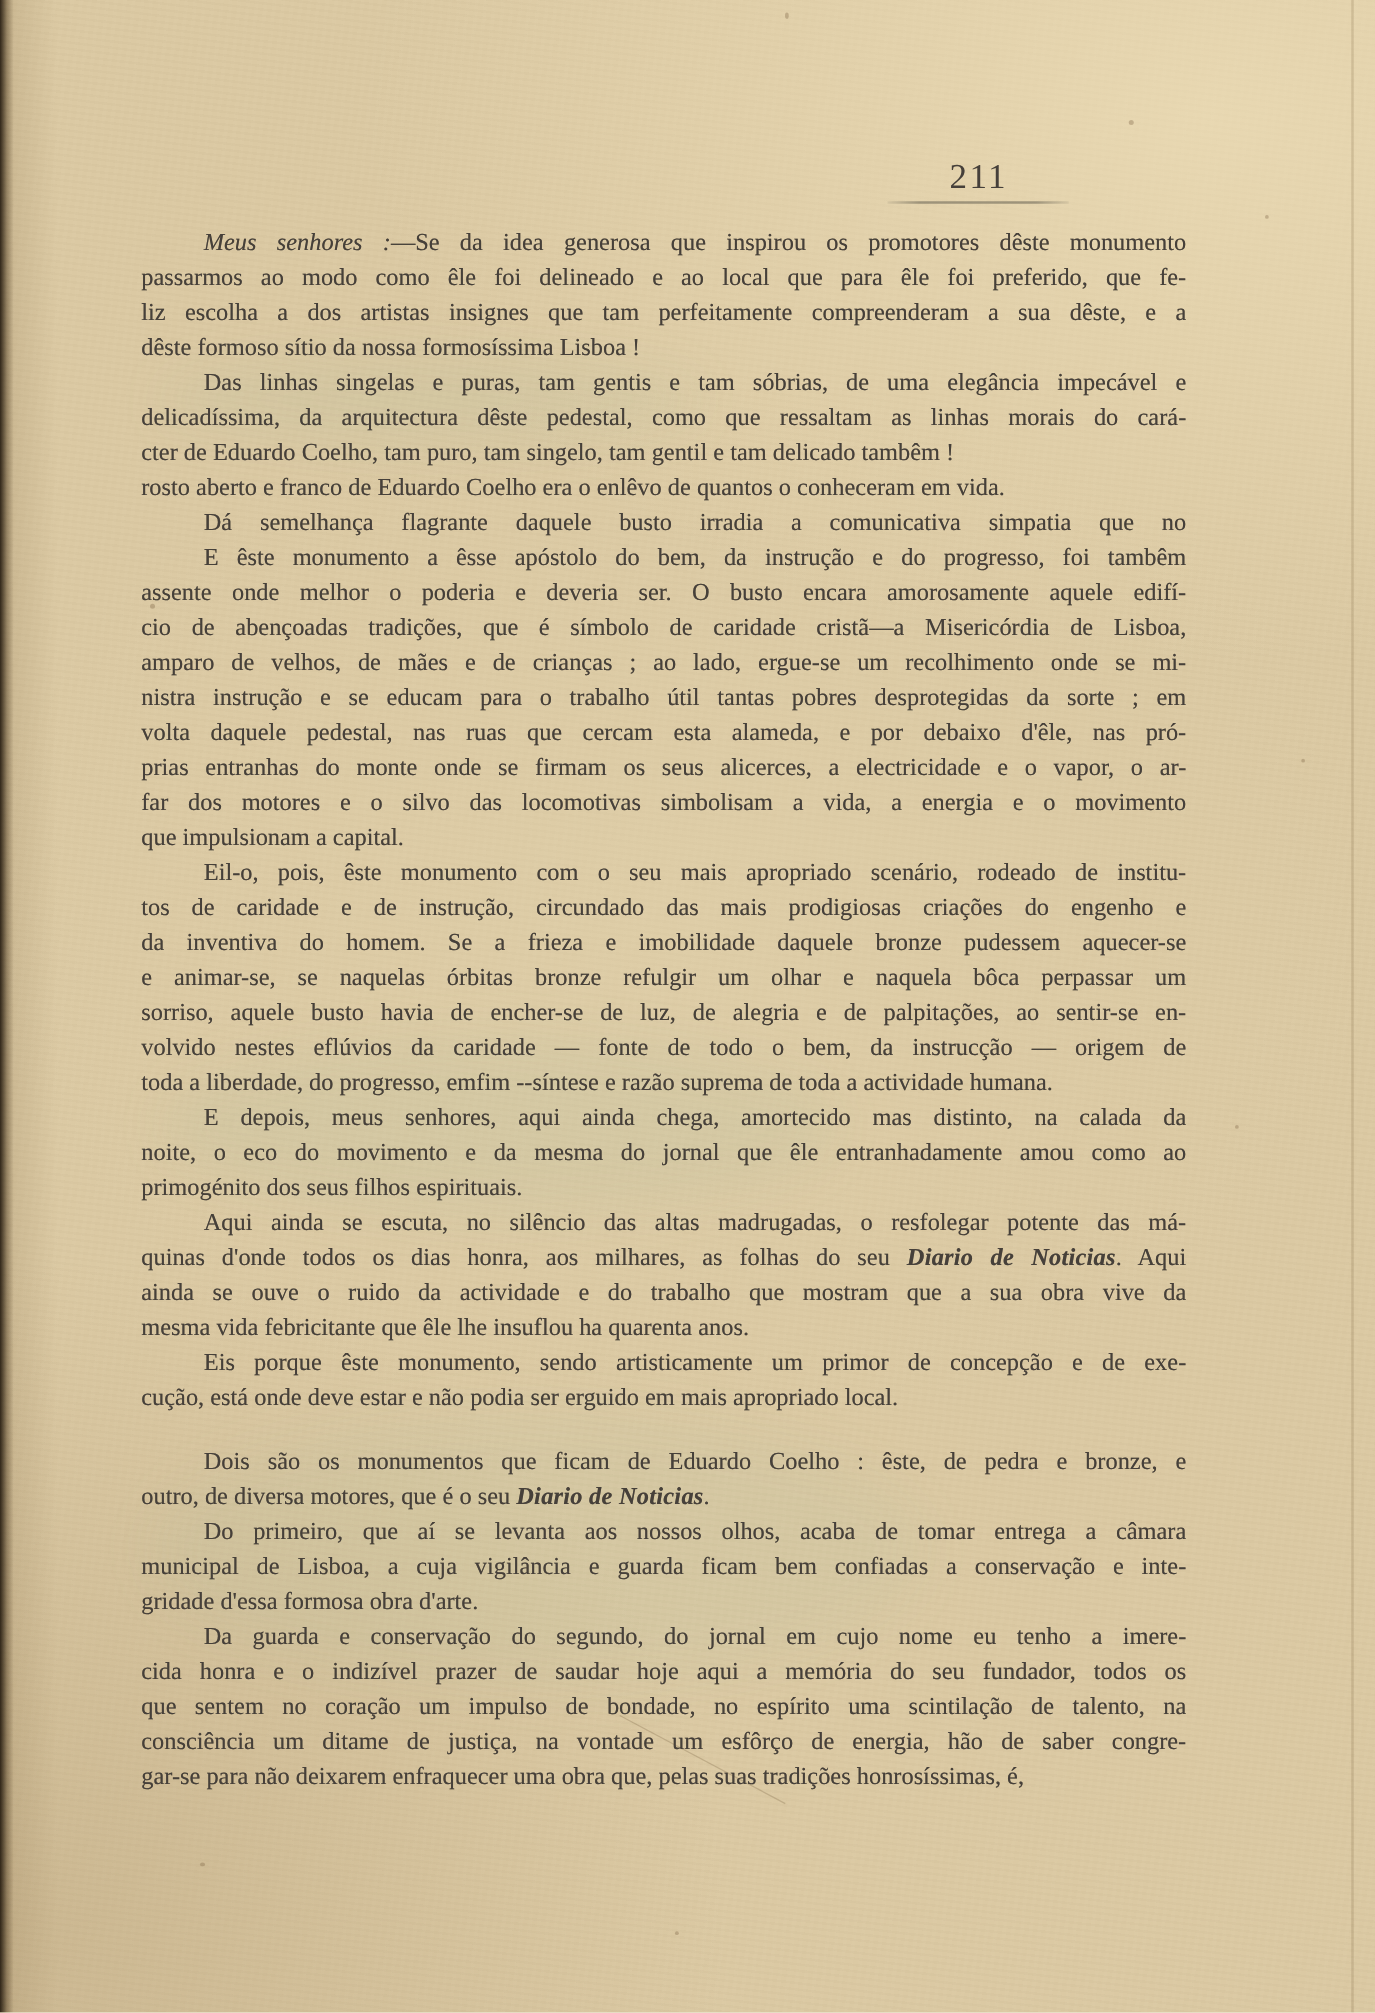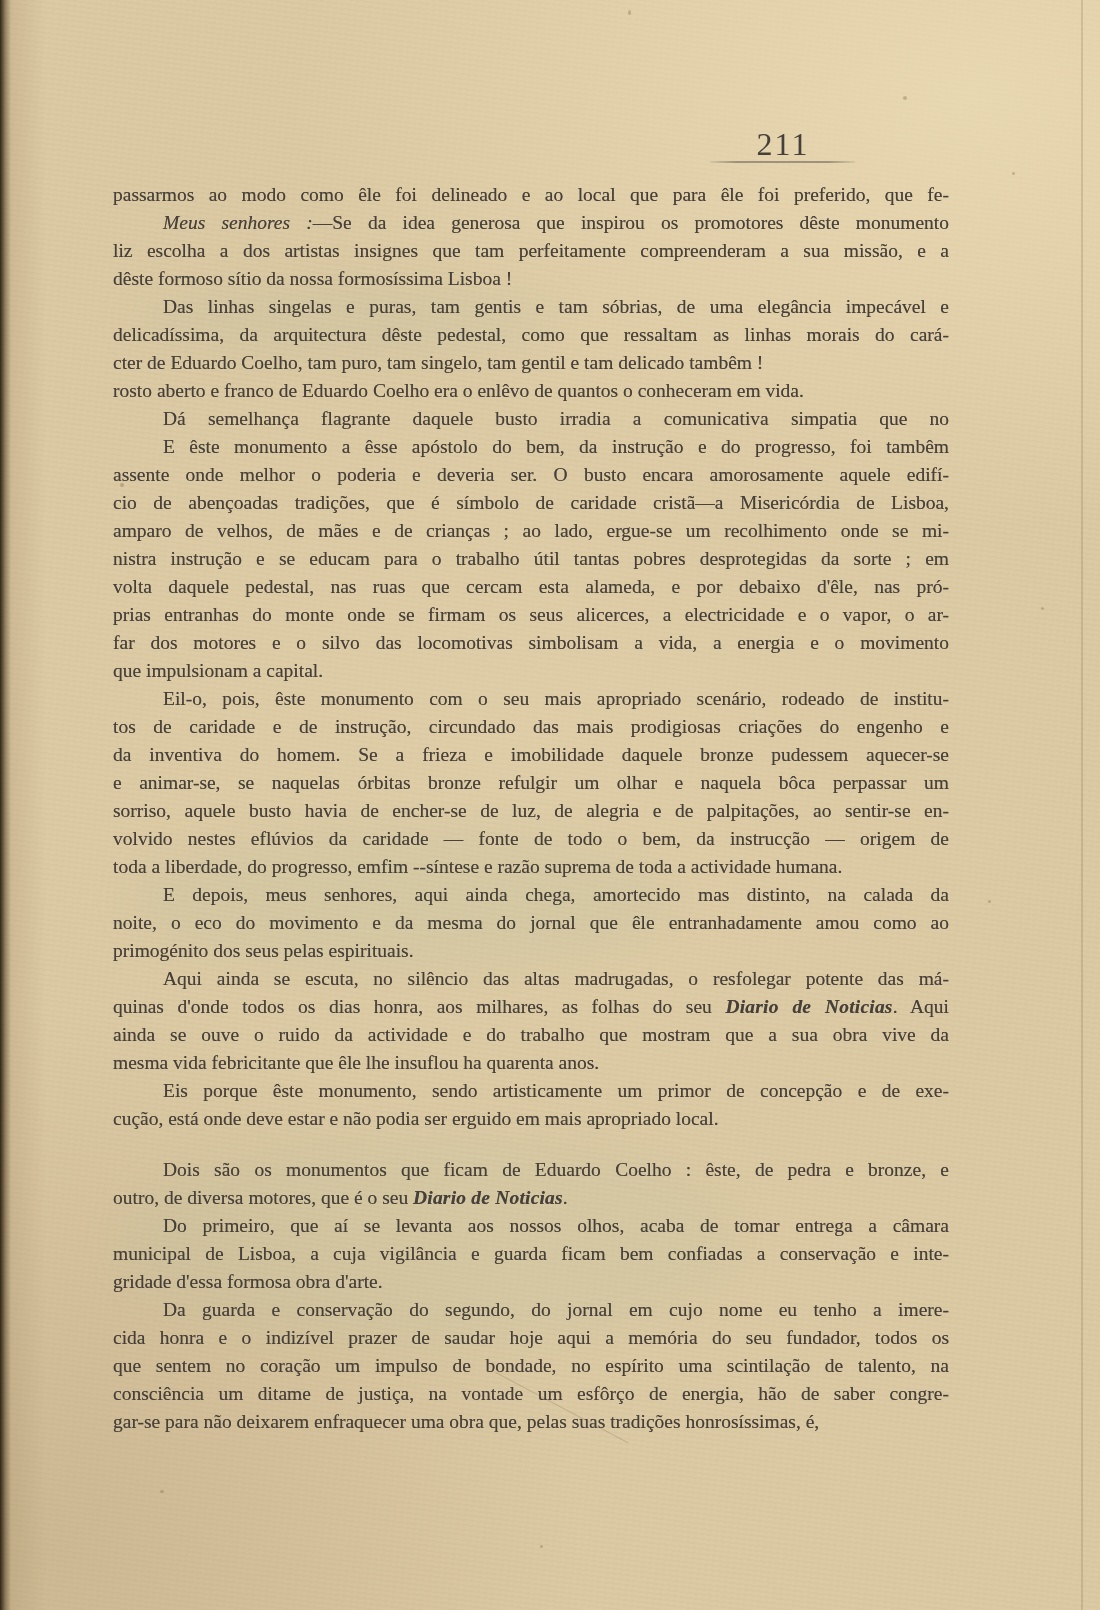--- a/index.html
+++ b/index.html
@@ -37,21 +37,21 @@
     position: absolute; border-radius: 50%;
     background: rgba(148,180,150,0.10); filter: blur(20px);
   }
   .speck { position: absolute; border-radius: 50%; background: rgba(108,84,52,0.30); }
   .scratch {
     position: absolute; left: 496px; top: 1372px; width: 150px; height: 1px;
     background: rgba(120,98,66,0.28); transform: rotate(28deg); transform-origin: left top;
   }
   .page-number {
     position: absolute; top: 128px; left: 712px; width: 142px;
-    text-align: center; font-size: 32px; line-height: 1;
+    text-align: center; font-size: 28px; line-height: 1;
     letter-spacing: 2px; color: var(--ink);
   }
   .page-rule {
     position: absolute; top: 161px; left: 710px; width: 145px; height: 2px;
     background: linear-gradient(90deg, rgba(100,95,80,0.10), rgba(100,95,80,0.55) 18%, rgba(100,95,80,0.55) 82%, rgba(100,95,80,0.10));
   }
   .body-text {
     position: absolute; left: 113px; top: 181px; width: 836px;
     font-size: 19.5px; line-height: 28px; color: var(--ink);
     text-shadow: 0 0 0.5px rgba(70,60,48,0.55);
@@ -83,23 +83,23 @@
   <div class="speck" style="left:852px; top:1338px; width:3px; height:3px;"></div>
   <div class="speck" style="left:540px; top:1545px; width:3px; height:3px;"></div>
 
   <div class="scratch"></div>
 
   <div class="page-number">211</div>
   <div class="page-rule"></div>
 
   <div class="body-text">
       <p class="para">
+        <span class="line first"><span class="seg-i">Meus senhores :</span><span>—Se da idea generosa que inspirou os promotores dêste monumento</span></span>
         <span class="line"><span>passarmos ao modo como êle foi delineado e ao local que para êle foi preferido, que fe-</span></span>
-        <span class="line first"><span class="seg-i">Meus senhores :</span><span>—Se da idea generosa que inspirou os promotores dêste monumento</span></span>
-        <span class="line"><span>liz escolha a dos artistas insignes que tam perfeitamente compreenderam a sua missão, e a</span></span>
+        <span class="line"><span>liz escolha a dos artistas insignes que tam perfeitamente compreenderam a sua dêste, e a</span></span>
         <span class="line last"><span>dêste formoso sítio da nossa formosíssima Lisboa !</span></span>
       </p>
       <p class="para">
         <span class="line first"><span>Das linhas singelas e puras, tam gentis e tam sóbrias, de uma elegância impecável e</span></span>
         <span class="line"><span>delicadíssima, da arquitectura dêste pedestal, como que ressaltam as linhas morais do cará-</span></span>
         <span class="line last"><span>cter de Eduardo Coelho, tam puro, tam singelo, tam gentil e tam delicado tambêm !</span></span>
       </p>
       <p class="para">
         <span class="line last"><span>rosto aberto e franco de Eduardo Coelho era o enlêvo de quantos o conheceram em vida.</span></span>
         <span class="line first"><span>Dá semelhança flagrante daquele busto irradia a comunicativa simpatia que no</span></span>
@@ -120,21 +120,21 @@
         <span class="line"><span>tos de caridade e de instrução, circundado das mais prodigiosas criações do engenho e</span></span>
         <span class="line"><span>da inventiva do homem. Se a frieza e imobilidade daquele bronze pudessem aquecer-se</span></span>
         <span class="line"><span>e animar-se, se naquelas órbitas bronze refulgir um olhar e naquela bôca perpassar um</span></span>
         <span class="line"><span>sorriso, aquele busto havia de encher-se de luz, de alegria e de palpitações, ao sentir-se en-</span></span>
         <span class="line"><span>volvido nestes eflúvios da caridade — fonte de todo o bem, da instrucção — origem de</span></span>
         <span class="line last"><span>toda a liberdade, do progresso, emfim --síntese e razão suprema de toda a actividade humana.</span></span>
       </p>
       <p class="para">
         <span class="line first"><span>E depois, meus senhores, aqui ainda chega, amortecido mas distinto, na calada da</span></span>
         <span class="line"><span>noite, o eco do movimento e da mesma do jornal que êle entranhadamente amou como ao</span></span>
-        <span class="line last"><span>primogénito dos seus pelas espirituais.</span></span>
+        <span class="line last"><span>primogénito dos seus filhos espirituais.</span></span>
       </p>
       <p class="para">
         <span class="line first"><span>Aqui ainda se escuta, no silêncio das altas madrugadas, o resfolegar potente das má-</span></span>
         <span class="line"><span>quinas d'onde todos os dias honra, aos milhares, as folhas do seu </span><span class="seg-bi">Diario de Noticias</span><span>. Aqui</span></span>
         <span class="line"><span>ainda se ouve o ruido da actividade e do trabalho que mostram que a sua obra vive da</span></span>
         <span class="line last"><span>mesma vida febricitante que êle lhe insuflou ha quarenta anos.</span></span>
       </p>
       <p class="para">
         <span class="line first"><span>Eis porque êste monumento, sendo artisticamente um primor de concepção e de exe-</span></span>
         <span class="line last"><span>cução, está onde deve estar e não podia ser erguido em mais apropriado local.</span></span>

